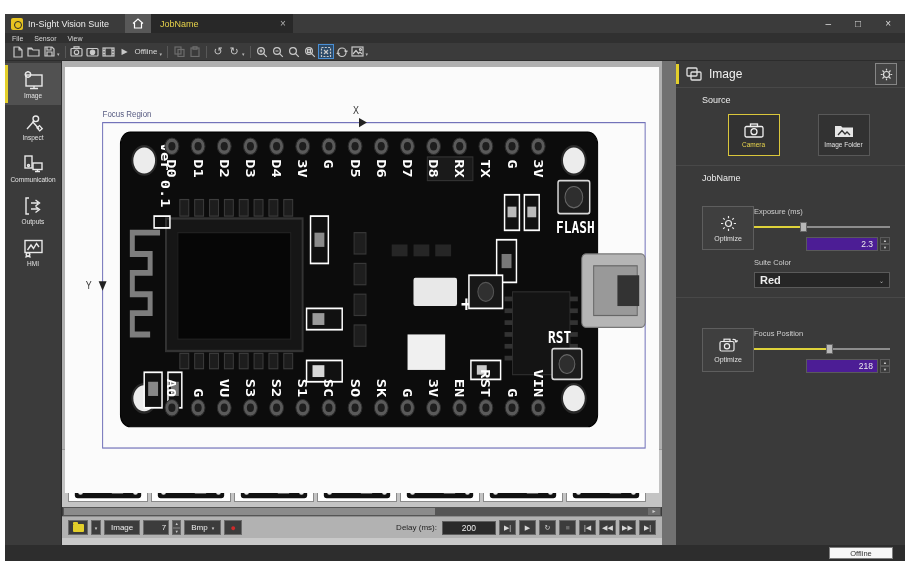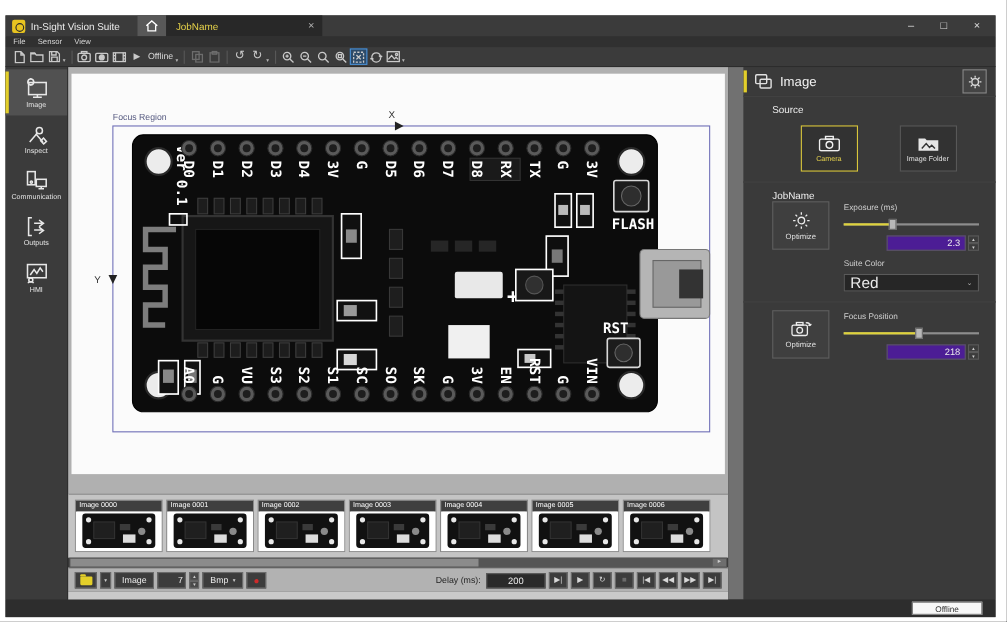--- a/index.html
+++ b/index.html
@@ -38,21 +38,21 @@
 
   .sidebar { width:57px; background:#3b3b3b; border-right:1px solid #2e2e2e; padding-top:2px; flex:none; }
   .side-item { height:42px; display:flex; flex-direction:column; align-items:center; justify-content:center; gap:2px; position:relative; }
   .side-item svg { stroke:#e8e8e8; fill:none; stroke-width:1.4; }
   .side-item .side-label { color:#e3e3e3; font-size:6.5px; }
   .side-item.active { background:#515151; }
   .side-item.active::before { content:""; position:absolute; left:0; top:2px; bottom:2px; width:3px; background:#e3cf2a; }
 
   .center { width:600px; display:flex; flex-direction:column; flex:none; }
   .viewport { height:388px; background:#b0b0b0; flex:none; }
-  .image-area { margin:6px 3px 0 3px; width:594px; height:364px; background:#fbfbfb; position:relative; }
+  .image-area { margin:6px 3px 0 3px; width:594px; height:426px; background:#fbfbfb; position:relative; }
   .image-area svg { position:absolute; inset:0; width:100%; height:100%; }
 
   .focus-label { font-size:8px; fill:#565a80; font-family:"Liberation Sans",sans-serif; }
   .axis-label { font-size:9px; fill:#333; font-family:"Liberation Sans",sans-serif; }
   .pinlabel { font-family:"DejaVu Sans Mono",monospace; font-size:13px; font-weight:bold; fill:#ffffff; }
   .boardtext { font-family:"DejaVu Sans Mono",monospace; font-weight:bold; fill:#ffffff; }
 
   .filmstrip { height:58px; background:#c4c4c4; border-top:1px solid #979797; display:flex; align-items:flex-start; gap:3px; padding:4px 0 0 6px; flex:none; }
   .thumb { width:80px; height:48px; background:#fff; border:1px solid #8a8a8a; flex:none; }
   .thumb-label { display:block; height:10px; background:#3f3f3f; color:#fff; font-size:6.5px; line-height:10px; padding-left:3px; white-space:nowrap; overflow:hidden; }
@@ -93,36 +93,36 @@
   .gear-btn svg { stroke:#dcdcdc; fill:none; stroke-width:1.2; }
   .divider { height:1px; background:#2a2a2a; border-bottom:1px solid #484848; flex:none; }
   .sec { padding:7px 10px 9px 26px; }
   .sec-label { color:#ededed; font-size:9px; }
   .src-row { display:flex; justify-content:center; gap:38px; margin-top:9px; }
   .src-btn { width:52px; height:42px; background:#323232; border:1px solid #585858; display:flex; flex-direction:column; align-items:center; justify-content:center; gap:3px; }
   .src-btn svg { stroke:#f0f0f0; fill:none; stroke-width:1.3; }
   .src-btn .src-label { color:#e2e2e2; font-size:6.5px; white-space:nowrap; }
   .src-btn.selected { border-color:#d9c63b; }
   .src-btn.selected .src-label { color:#e8d44d; }
-  .opt-row { display:flex; gap:13px; margin-top:0; }
+  .opt-row { display:flex; margin-top:23px; }
   .optimize-btn { width:52px; height:44px; background:#3f3f3f; border:1px solid #5e5e5e; display:flex; flex-direction:column; align-items:center; justify-content:center; gap:3px; flex:none; }
   .optimize-btn svg { stroke:#ececec; fill:none; stroke-width:1.2; }
   .optimize-btn .opt-label { color:#e0e0e0; font-size:7px; }
   .ctrl-col { flex:1; padding-top:1px; }
   .ctrl-label { color:#cfcfcf; font-size:7.5px; margin-bottom:5px; }
   .slider { position:relative; height:12px; margin-right:5px; }
   .slider .track { position:absolute; left:0; right:0; top:5px; height:2px; background:#8d8d8d; }
   .slider .fill { position:absolute; left:0; top:5px; height:2px; background:#ded23a; }
   .slider .thumb { position:absolute; top:1px; width:7px; height:10px; background:#b8b8b8; border:1px solid #666; margin-left:-3px; }
   .numrow { display:flex; justify-content:flex-end; margin:4px 5px 0 0; }
   .numbox { width:72px; height:14px; background:#4c1d95; border:1px solid #5a5a5a; color:#ececec; font-size:8.5px; text-align:right; line-height:13px; padding-right:4px; }
   .spin2 { display:flex; flex-direction:column; width:10px; height:14px; margin-left:2px; }
   .spin2 span { flex:1; background:#3c3c3c; border:1px solid #5a5a5a; color:#ccc; font-size:4px; line-height:5px; text-align:center; }
   .select { height:16px; background:#262626; border:1px solid #5a5a5a; display:flex; align-items:center; padding:0 5px; margin-right:5px; }
-  .select .sel-val { color:#ececec; font-size:14px; }
+  .select .sel-val { color:#ececec; font-size:11px;font-weight:bold; }
   .select .sel-caret { margin-left:auto; color:#bbb; font-size:6px; }
 
   
   .statusbar { height:16px; background:#2d2d2d; display:flex; align-items:center; flex:none; }
   .offline-chip { margin-left:auto; margin-right:12px; width:64px; height:12px; background:#f7f7f7; border:1px solid #7e7e7e; color:#333; font-size:7.5px; text-align:center; line-height:11px; }
 </style>
 </head>
 <body>
 
 <div class="window">

